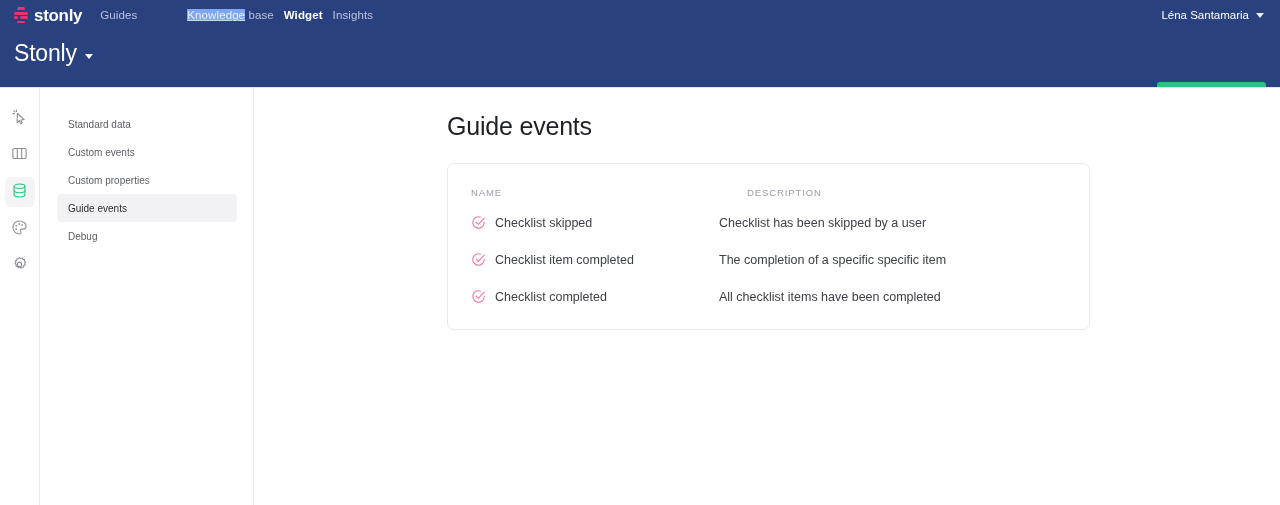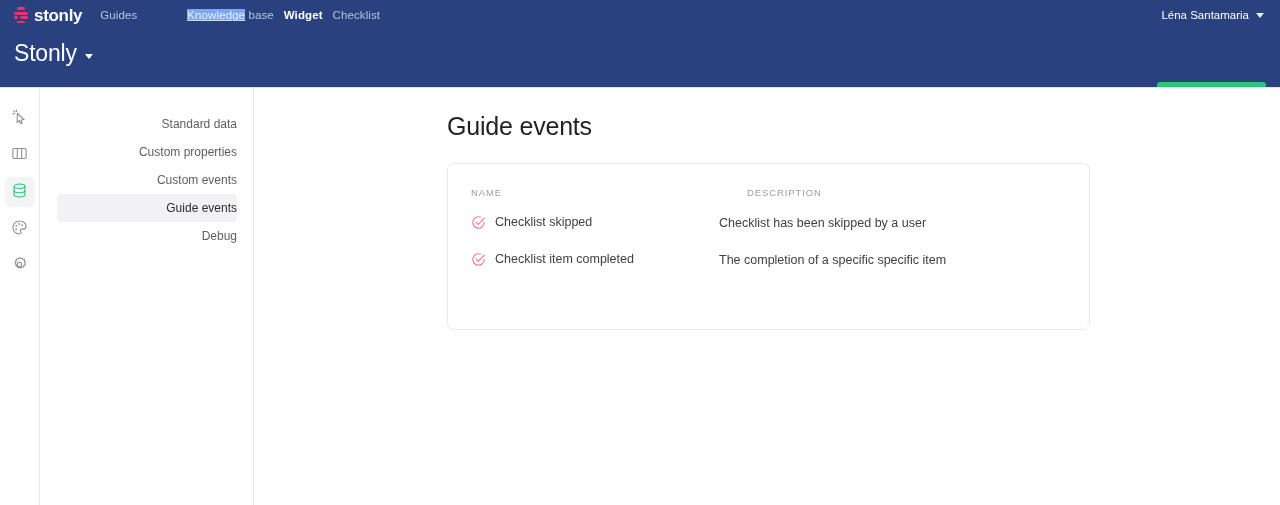--- a/index.html
+++ b/index.html
@@ -113,23 +113,22 @@
     position: absolute; left: 41px; top: 88px;
     width: 213px; height: 417px;
     background: #ffffff;
     border-right: 1px solid #e8e8ea;
     padding-top: 12px;
   }
   .side-item {
     height: 28px; margin: 16px 16px;
     display: flex; align-items: center;
     padding-left: 11px; border-radius: 4px;
-    color: #5c5f66; font-size: 12px;
+    color: #5c5f66; font-size: 10px;
     margin-bottom: 0;
-    justify-content: flex-end;
   }
   .side-item + .side-item { margin-top: 0; }
   .side-item.active { background: #f2f2f4; color: #2b2d33; }
 
   
   .main {
     position: absolute; left: 255px; top: 88px;
     width: 1025px; height: 417px; background: #ffffff;
   }
   .page-title {
@@ -151,21 +150,21 @@
   .th {
     font-size: 9.5px; color: #9a9da4;
     letter-spacing: 0.9px; text-transform: uppercase;
   }
   .th.name { margin-left: 23px; width: 248px; }
   .th.desc { margin-left: 0; }
   .trow {
     display: flex; align-items: center; height: 37px;
   }
   .cell-name {
-    display: flex; gap: 9px;
+    display: flex; align-items: center; gap: 9px;
     margin-left: 23px; width: 248px;
     font-size: 12.5px; color: #3d4046;
   }
   .cell-desc { font-size: 12.5px; color: #3d4046; text-align: center; }
   .check-icon { width: 15px; height: 15px; display: block; }
 </style>
 </head>
 <body>
 
 <div class="topbar">
@@ -177,21 +176,21 @@
         <i class="b4"></i>
         <i class="b5"></i>
     </span>
     <span class="logo-text">stonly</span>
   </div>
 
   <nav class="topnav">
     <a href="#">Guides</a>
     <a href="#"><span class="sel-hl">Knowledge</span><span> base</span></a>
     <a href="#" class="active">Widget</a>
-    <a href="#">Checklist</a>
+    <a href="#">Insights</a>
   </nav>
 
   <div class="user-menu">
     <span>Léna Santamaria</span>
     <span class="chev"></span>
   </div>
 </div>
 
 <div class="subheader">
   <div class="workspace">
@@ -253,25 +252,25 @@
       </svg>
     </span>
   </div>
 
 </div>
 
 <div class="side">
   <div class="side-item" style="margin-top:10px">
     <span>Standard data</span>
   </div>
+  <div class="side-item">
+    <span>Custom events</span>
+  </div>
   <div class="side-item" style="margin-top:0">
     <span>Custom properties</span>
-  </div>
-  <div class="side-item">
-    <span>Custom events</span>
   </div>
   <div class="side-item active">
     <span>Guide events</span>
   </div>
   <div class="side-item">
     <span>Debug</span>
   </div>
 </div>
 
 <div class="main">
@@ -304,15 +303,27 @@
           <svg width="15" height="15" viewBox="0 0 20 20" fill="none" stroke="#ef7a9d" stroke-width="1.5">
             <path d="M17.6 9.2 V10 a7.6 7.6 0 1 1 -4.5-6.95"></path>
             <path d="M6.8 9.6 L9.6 12.4 L17.8 4.2" stroke-linecap="round" stroke-linejoin="round"></path>
           </svg>
         </span>
         <span>Checklist item completed</span>
       </div>
       <div class="cell-desc">The completion of a specific specific item</div>
     </div>
 
+    <div class="trow">
+      <div class="cell-name">
+        <span class="check-icon">
+          <svg width="15" height="15" viewBox="0 0 20 20" fill="none" stroke="#ef7a9d" stroke-width="1.5">
+            <path d="M17.6 9.2 V10 a7.6 7.6 0 1 1 -4.5-6.95"></path>
+            <path d="M6.8 9.6 L9.6 12.4 L17.8 4.2" stroke-linecap="round" stroke-linejoin="round"></path>
+          </svg>
+        </span>
+        <span>Checklist completed</span>
+      </div>
+      <div class="cell-desc">All checklist items have been completed</div>
+    </div>
 
   </div>
 </div>
 
 </body></html>

